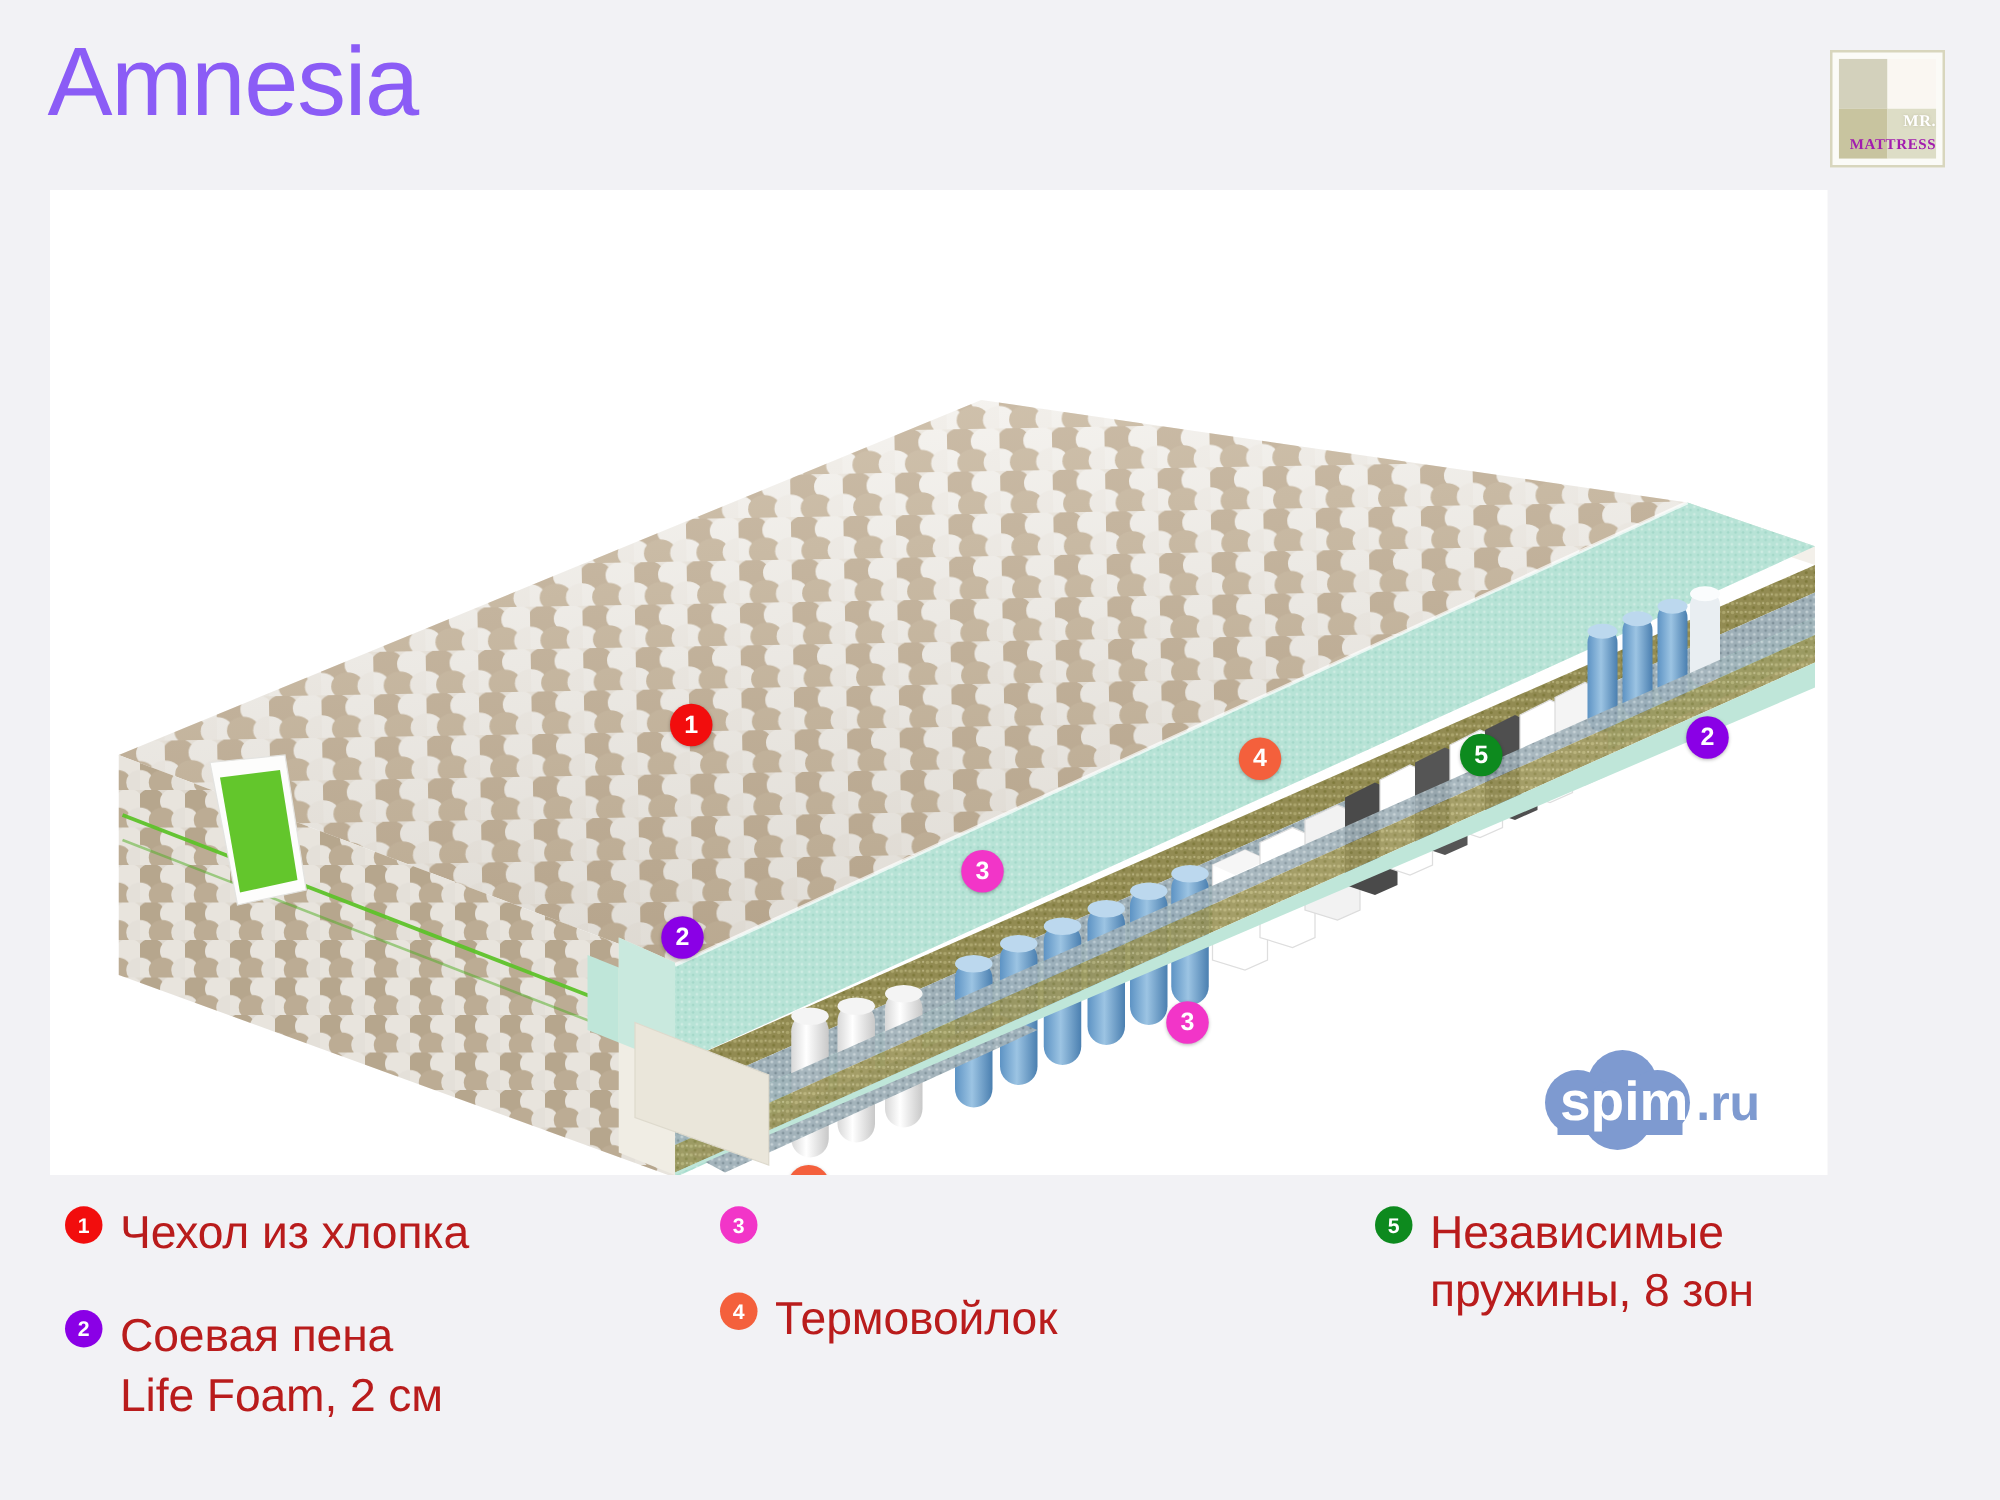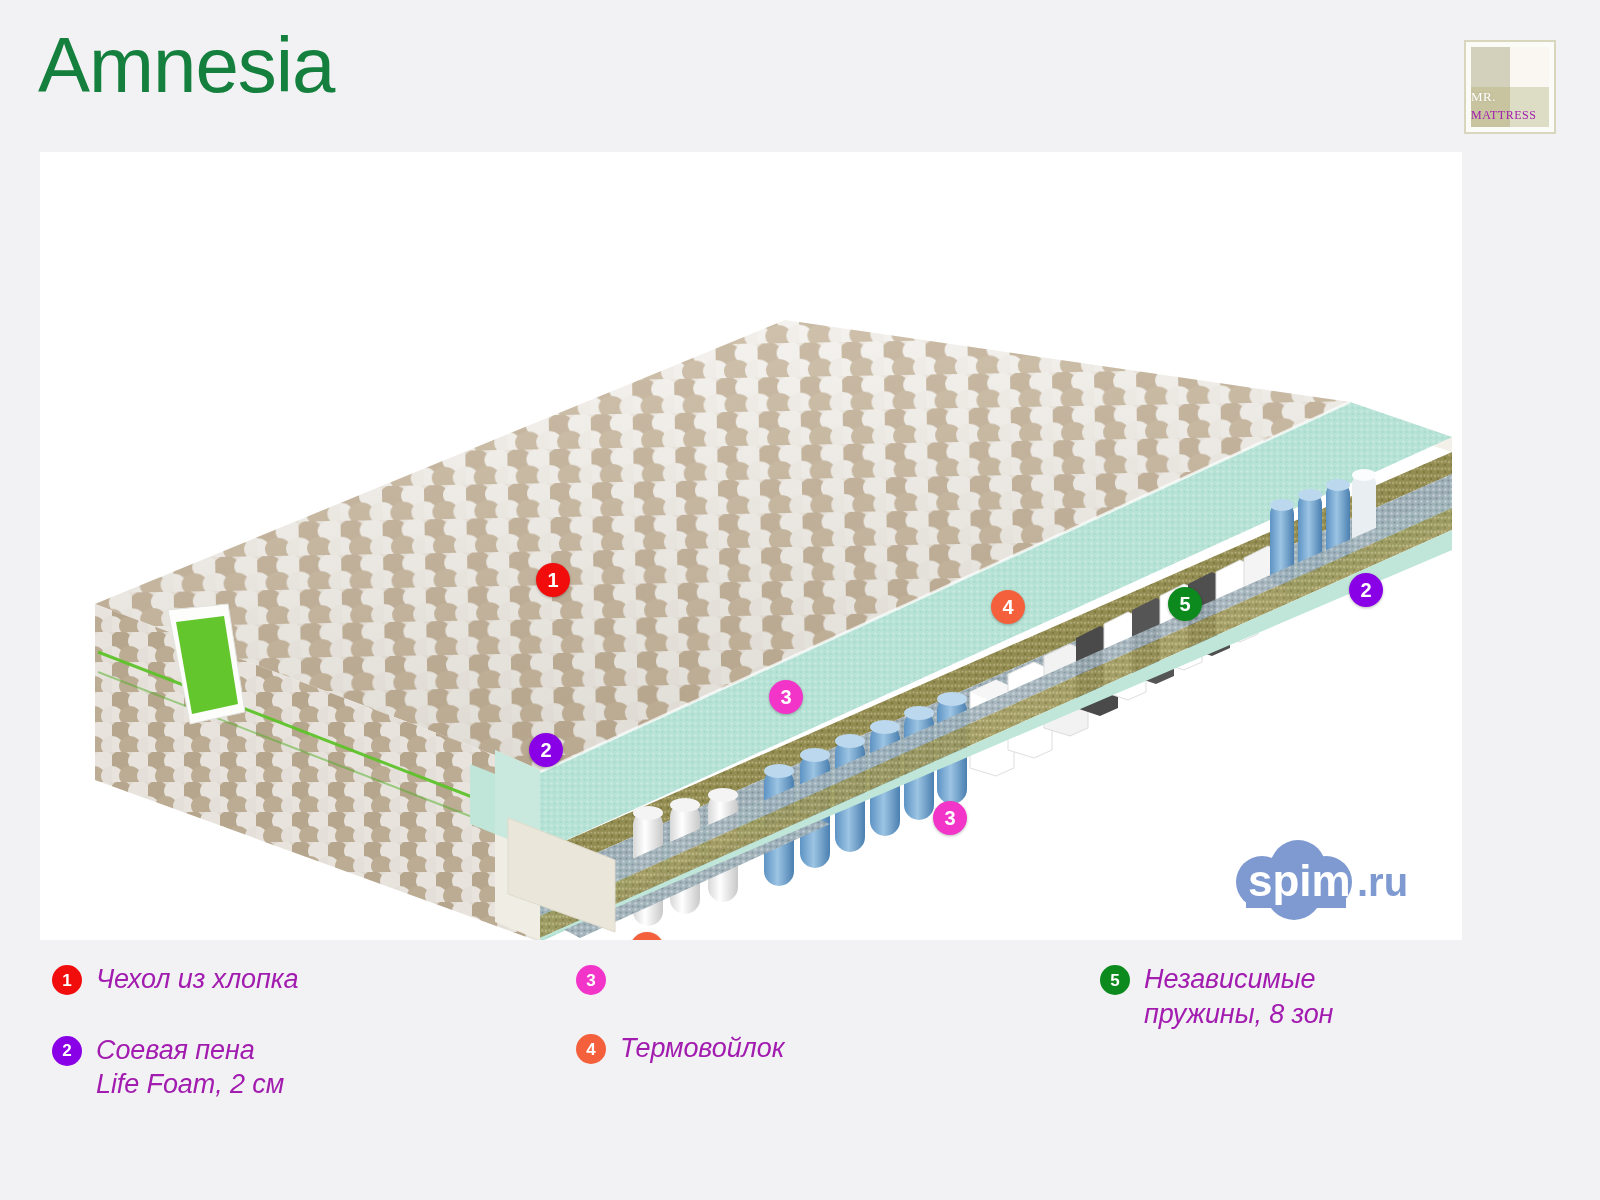--- a/index.html
+++ b/index.html
@@ -18,21 +18,21 @@
     position: absolute;
     left: 0; top: 0;
     width: 1600px; height: 152px;
   }
   #page-title {
     position: absolute;
     left: 38px; top: 26px;
     font-size: 78px;
     font-weight: 400;
     letter-spacing: -1px;
-    color: #15803d;
+    color: #8b5cf6;
     line-height: 1;
     text-align: right;
   }
 
   
   #brand-logo {
     position: absolute;
     right: 44px; top: 40px;
     width: 92px; height: 94px;
     border: 2px solid #d8d6bd;
@@ -47,24 +47,24 @@
     grid-template-rows: 1fr 1fr;
     overflow: hidden;
   }
   .lq1 { background: #d3d1bc; }
   .lq2 { background: #faf7f2; }
   .lq3 { background: #c8c49f; }
   .lq4 { background: #ddddc6; }
   .logo-text {
     position: absolute;
     left: 0; right: 0;
-    text-align: left;
+    text-align: right;
     color: #ffffff;
     font-family: "Liberation Serif", serif;
-    font-weight: 400;
+    font-weight: 700;
     letter-spacing: .5px;
     text-shadow: 0 0 2px rgba(160,155,120,.5);
   }
   #logo-text-mr { bottom: 22px; font-size: 13px; }
   #logo-text-mattress { bottom: 4px; font-size: 12px; color: #a21caf; text-shadow:none;}
 
   
   #image-panel {
     position: absolute;
     left: 40px; top: 152px;
@@ -130,26 +130,25 @@
     font-size: 17px;
     font-weight: 700;
     display: flex;
     align-items: center;
     justify-content: center;
     margin-top: 3px;
     line-height: 1;
   }
   .legend-label {
     margin-left: 14px;
-    font-size: 27px;
+    font-size: 37px;
     line-height: 1.28;
-    color: #a21caf;
+    color: #b91c1c;
     white-space: pre-line;
     letter-spacing: -.1px;
-    font-style: italic;
   }
 </style>
 </head>
 <body>
 
 <div id="header">
   <div id="page-title">Amnesia</div>
 
   <div id="brand-logo">
     <div class="logo-inner">

